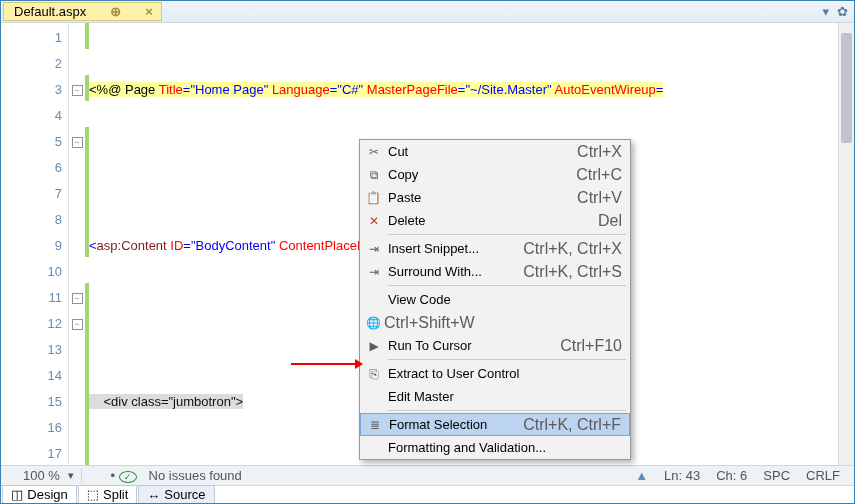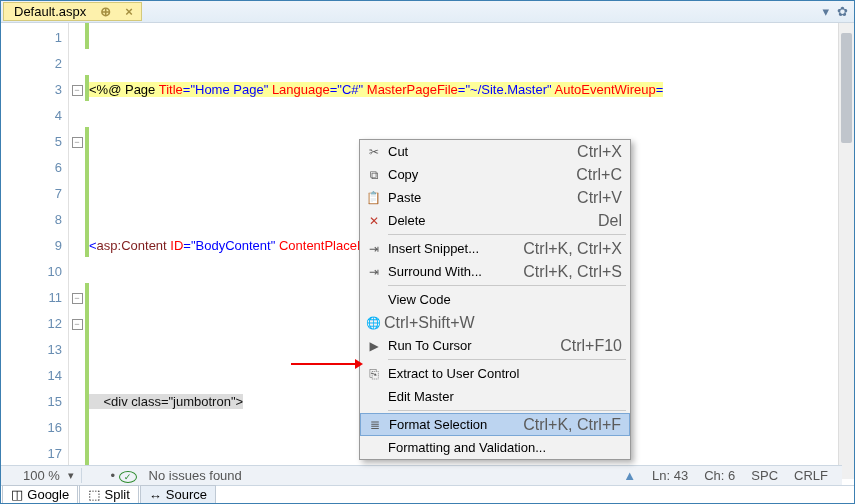--- a/index.html
+++ b/index.html
@@ -1,18 +1,18 @@
 <!DOCTYPE html>
 <html><head>
 <meta charset="utf-8">
 <style>
 *{margin:0;padding:0;box-sizing:border-box;font-family:"Segoe UI",Tahoma,sans-serif;font-size:13px}
 body{background:#fff;width:855px;height:504px;overflow:hidden;position:relative;border:1px solid #3c7fb1}
 .titlebar{height:22px;background:linear-gradient(#eef4fa,#e3edf6);display:flex;align-items:center;border-bottom:1px solid #ccd7e2;position:relative}
-.tab{background:#fdf1ac;height:19px;padding:0 8px 0 10px;display:flex;align-items:center;gap:14px;border:1px solid #d4c97a;margin-left:2px;font-size:12px}
+.tab{background:#fdf1ac;height:19px;padding:0 8px 0 10px;display:flex;align-items:center;gap:24px;border:1px solid #d4c97a;margin-left:2px;font-size:12px}
 .tab-close{color:#a58f40;font-weight:bold;cursor:default}
 .title-icons{position:absolute;right:6px;display:flex;gap:8px;color:#5c7a9b}
 .editor{display:flex;height:456px;background:#fff}
 .gutter{width:68px;background:#fff;text-align:right;padding-right:6px;color:#688db2;font-family:Consolas,monospace;font-size:18px;line-height:26px;padding-top:2px;border-right:1px solid #e0e0e0;user-select:none}
 .fold-strip{width:16px;background:#fff;font-family:Consolas,monospace;font-size:18px;line-height:26px;padding-top:2px;color:#919191;text-align:center}
 .fold-strip div{height:26px;display:flex;align-items:center;justify-content:center}
 .fold-box{width:11px;height:11px;border:1px solid #919191;display:flex;align-items:center;justify-content:center;font-size:9px;line-height:1}
 .change-strip{width:4px;background:#fff}
 .change-strip div{height:26px}
 .mod{background:#a4d66f}
@@ -26,21 +26,21 @@
 .unc{background:#dcdcdc;color:#111}
 .arrow{position:absolute;left:290px;top:362px;width:70px;height:2px;background:#e00;z-index:30}
 .arrow:after{content:"";position:absolute;right:-2px;top:-4px;border-left:8px solid #e00;border-top:5px solid transparent;border-bottom:5px solid transparent}
 .ctx{position:absolute;left:358px;top:138px;width:272px;background:#f2f2f2;border:1px solid #9a9a9a;box-shadow:3px 3px 6px rgba(0,0,0,.3);z-index:20;font-size:12px}
 .ctx-row{display:flex;align-items:center;height:23px;padding:0 8px 0 4px}
 .ctx-row.hover{background:#bcd4f0;border:1px solid #7aa7d6;height:23px}
 .ctx-icon{width:20px;display:flex;justify-content:center;color:#5b5b5b;font-size:12px}
 .ctx-label{flex:1;color:#000;padding-left:4px}
 .ctx-key{color:#5b5b5b;font-size:16px}
 .ctx-sep{height:1px;background:#c9c9c9;margin:2px 4px 2px 28px}
-.status{position:absolute;left:0;right:12px;bottom:18px;height:20px;background:#eef2f7;border-top:1px solid #ccd7e2;display:flex;align-items:center;font-size:11px;color:#555;padding:0 6px}
+.status{position:absolute;left:0;right:0;bottom:18px;height:20px;background:#eef2f7;border-top:1px solid #ccd7e2;display:flex;align-items:center;font-size:11px;color:#555;padding:0 6px}
 .status .spacer{flex:1}
 .status span{padding:0 8px}
 .viewbar{position:absolute;left:0;right:0;bottom:0;height:18px;background:#fff;border-top:1px solid #ccd7e2;display:flex;align-items:center;font-size:11px}
 .viewbar .vb{padding:1px 8px;border:1px solid #bfc9d4;margin-left:1px;display:flex;align-items:center;gap:4px}
 .viewbar .vb.active{background:#e8eff7}
 .zoom{display:flex;align-items:center;font-size:11px;border-right:1px solid #ccd7e2;padding:0 6px}
 .issue-icon{width:12px;height:12px;border:1.5px solid #2a8a2a;border-radius:50%;display:inline-flex;align-items:center;justify-content:center;color:#2a8a2a;font-size:9px;margin-right:4px}
 .scroll{position:absolute;right:0;top:22px;width:16px;height:456px;background:#f0f0f0;border-left:1px solid #ddd}
 .scroll .thumb{position:absolute;left:2px;right:2px;top:10px;height:110px;background:#c0c5cc;border-radius:2px}
 </style>
@@ -240,16 +240,16 @@
   <span style="margin-left:20px">•  <span class="issue-icon">✓</span><span>No issues found</span></span>
   <span class="spacer"></span>
   <span style="color:#5b8fc0">▲</span>
   <span>Ln: 43</span>
   <span>Ch: 6</span>
   <span>SPC</span>
   <span>CRLF</span>
 </div>
 
 <div class="viewbar">
-  <div class="vb">◫ <span>Google</span></div>
+  <div class="vb">◫ <span>Design</span></div>
   <div class="vb">⬚ <span>Split</span></div>
   <div class="vb active">↔ <span>Source</span></div>
 </div>
 
 </body></html>

